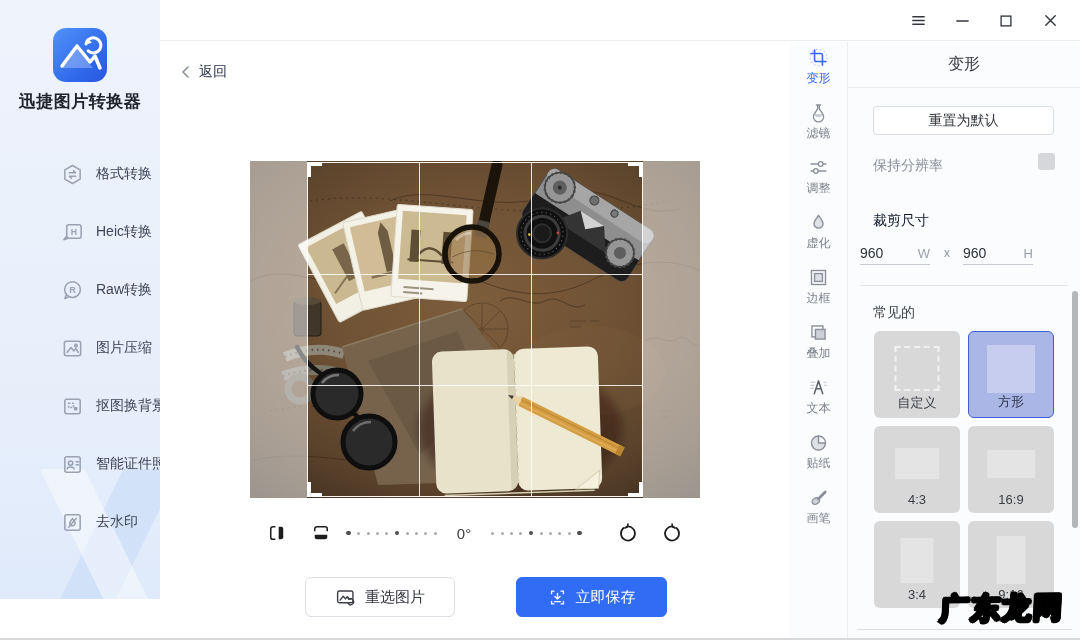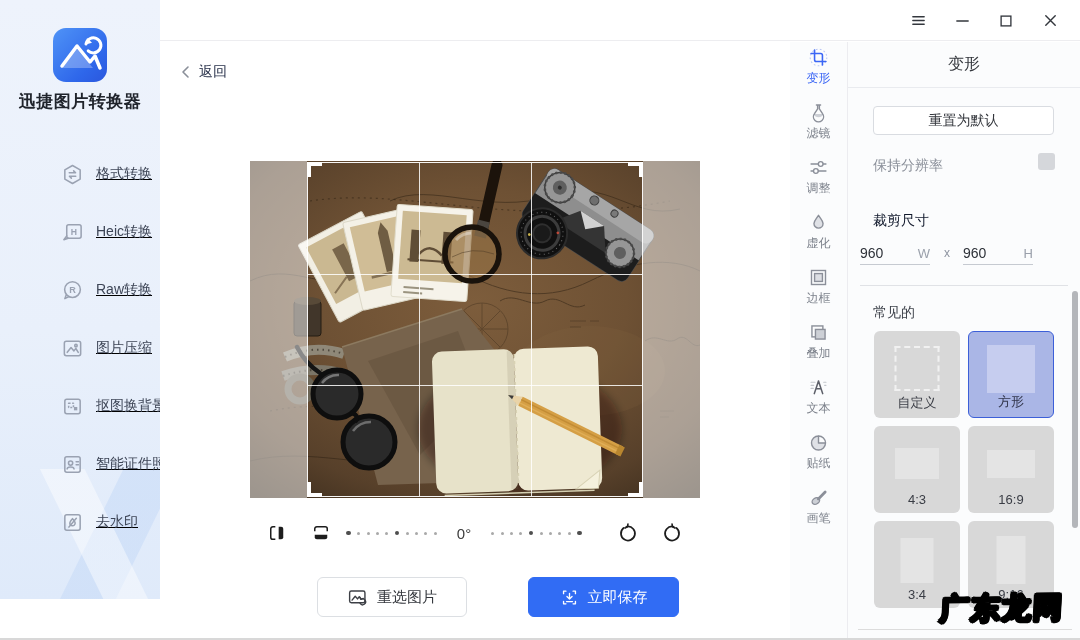--- a/index.html
+++ b/index.html
@@ -14,21 +14,21 @@
     background:linear-gradient(180deg,#eef3fc 0%,#e9f0fb 55%,#dfeafa 100%); overflow:hidden; }
   .sidebar .deco { position:absolute; left:0; bottom:0; width:160px; height:130px;
     background:
       linear-gradient(64deg, rgba(255,255,255,0) 46%, rgba(255,255,255,.45) 46.5%, rgba(255,255,255,.45) 66%, rgba(255,255,255,0) 66.5%),
       linear-gradient(116deg, rgba(188,210,244,0) 55%, rgba(198,218,247,.55) 55.5%, rgba(198,218,247,.55) 80%, rgba(188,210,244,0) 80.5%); }
   .logo { position:absolute; left:53px; top:28px; width:54px; height:54px; border-radius:13px;
     background:linear-gradient(135deg,#4f93f7 0%,#2e66ea 70%,#2b57dd 100%); }
   .logo svg { position:absolute; left:0; top:0; }
   .app-name { position:absolute; left:0; top:90px; width:160px; text-align:center;
     font-size:17px; font-weight:bold; color:#20242c; letter-spacing:.5px; }
-  .menu { position:absolute; left:0; top:145px; width:160px;text-decoration:underline; }
+  .menu { position:absolute; left:0; top:145px; width:160px; }
   .menu-item { position:relative; height:58px; display:flex; align-items:center; padding-left:60px; cursor:default; }
   .menu-item .mi-icon { width:24px; height:24px; flex:0 0 24px; display:flex; align-items:center; justify-content:center; }
   .menu-item .mi-label { margin-left:12px; font-size:14px; color:#3d4556; white-space:nowrap; }
   .menu-item.active::before { content:""; position:absolute; left:8px; top:7px; width:144px; height:44px;
     background:#fff; border-radius:8px; box-shadow:0 2px 8px rgba(86,118,190,.14); }
   .menu-item.active .mi-icon, .menu-item.active .mi-label { position:relative; }
   .menu-item.active .mi-label { color:#2f6bf6; }
 
   
   .topbar { position:absolute; left:160px; top:0; width:920px; height:41px; background:#fff; border-bottom:1px solid #ededf0; }
@@ -61,21 +61,21 @@
 
   .controls { position:absolute; left:0; top:478px; width:630px; height:26px;
     display:flex; align-items:center; justify-content:center; }
   .ctl-icon { display:flex; align-items:center; justify-content:center; }
   .ctl-gap-a { margin-left:24px; } .ctl-gap-b { margin-left:20px; }
   .dots { display:flex; align-items:center; margin:0 12px; }
   .dot { width:3px; height:3px; border-radius:50%; background:#a9a9a9; margin:0 3.2px; }
   .dot.big { width:4.5px; height:4.5px; background:#4e4e4e; }
   .angle { font-size:15px; color:#3c3c3c; min-width:24px; text-align:center; }
 
-  .btn-row { position:absolute; left:12px; top:534px; width:630px; height:42px; }
+  .btn-row { position:absolute; left:0; top:534px; width:630px; height:42px; }
   .btn { position:absolute; height:40px; border-radius:6px; display:flex; align-items:center; justify-content:center; font-size:15px; cursor:pointer; }
   .btn .b-icon { display:flex; margin-right:9px; }
   .btn.ghost { left:145px; top:1px; width:150px; background:#fff; border:1px solid #dcdfe3; color:#33363c; }
   .btn.primary { left:334px; top:1px; width:151px; background:#316cf4; border:1px solid #316cf4; color:#ffffff;margin-left:22px; }
 
   
   .tools { position:absolute; left:790px; top:42px; width:57px; height:598px; background:#fbfcfd; display:flex; flex-direction:column; align-items:center; padding-top:5px; }
   .titem { height:42px; margin-bottom:13px; display:flex; flex-direction:column; align-items:center; cursor:pointer; }
   .titem .t-label { margin-top:2px; font-size:12px; color:#7d828c; white-space:nowrap; }
   .titem.active .t-label { color:#3b66f5; }

